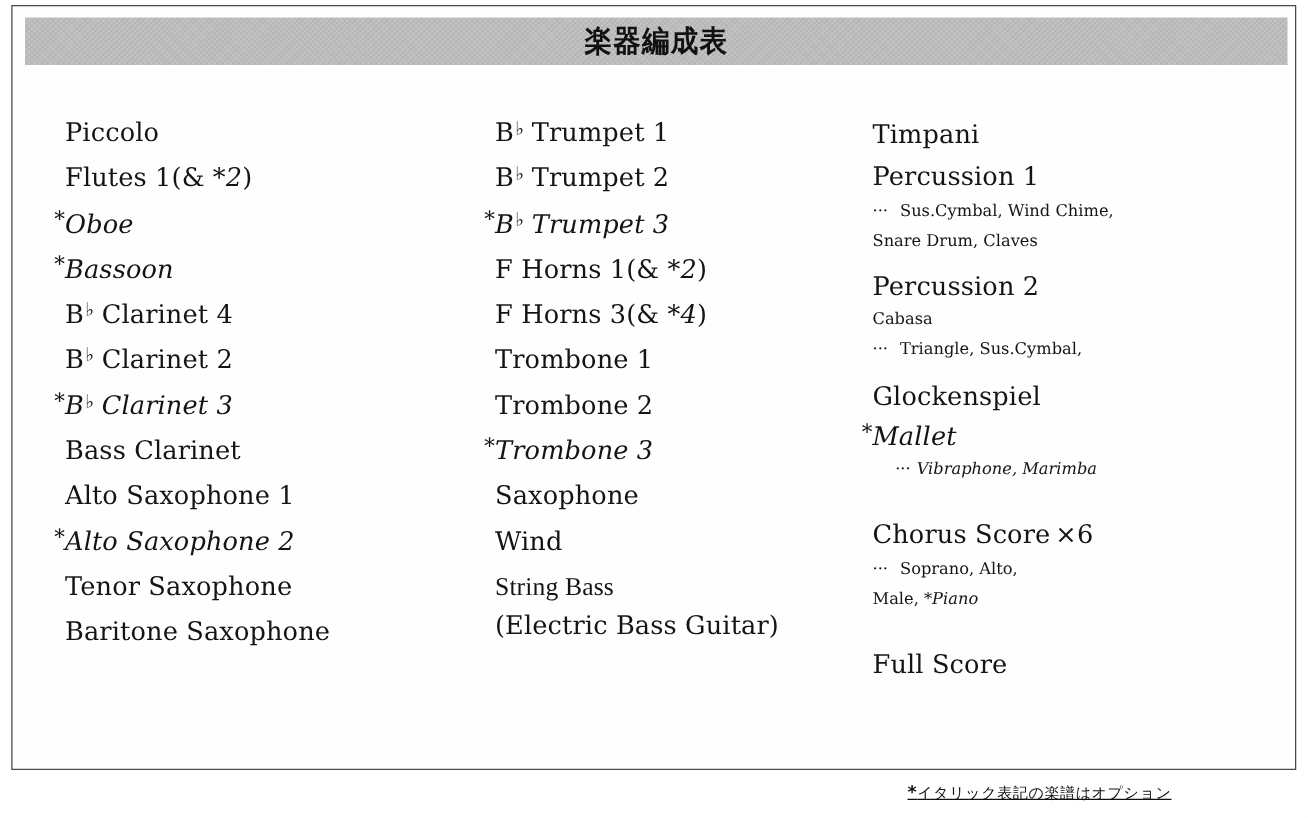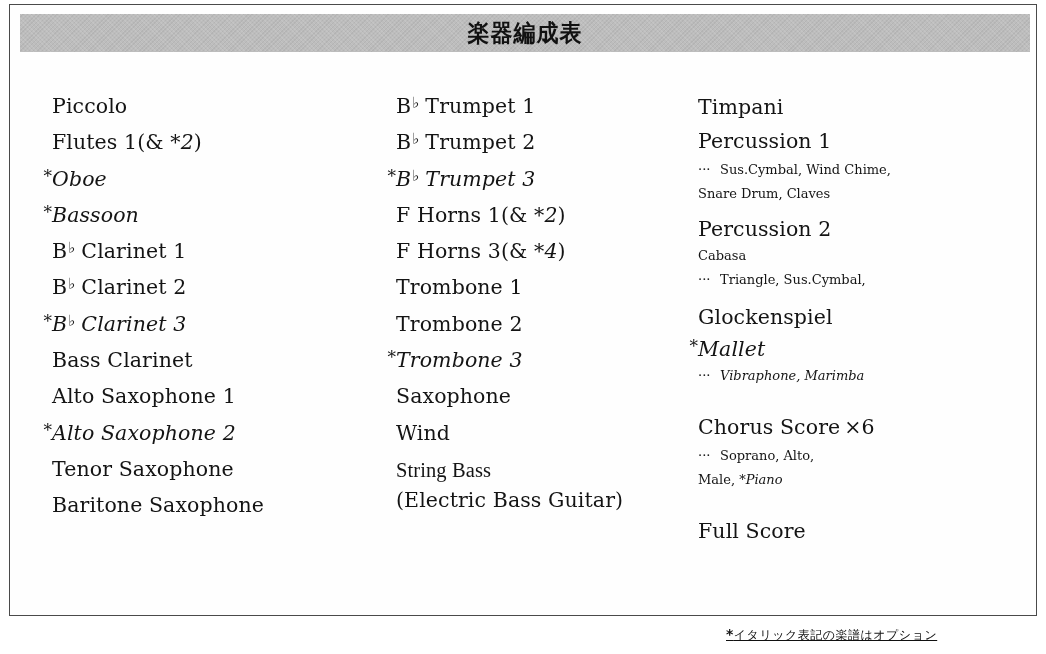--- a/index.html
+++ b/index.html
@@ -89,21 +89,21 @@
     .sub {
       font-size: 13px;
       line-height: 24px;
       white-space: nowrap;
       padding-left: 12px;
     }
     .sub .dots {
       display: inline-block;
       width: 22px;
     }
-    .sub.it { font-style: italic; }
+    .sub.it { font-style: italic; text-align: center; }
     .gap-sm { height: 8px; }
     .gap-lg { height: 22px; }
 
     .footnote {
       position: absolute;
       left: 726px;
       top: 626px;
       font-family: "DejaVu Sans", "Liberation Sans", sans-serif;
       font-size: 12px;
       color: #111;
@@ -122,21 +122,21 @@
 
 <div class="title-band">
   <span class="title">楽器編成表</span>
 </div>
 
 <div class="col col1">
   <div class="item"><span class="pad"></span><span class="name">Piccolo</span></div>
   <div class="item"><span class="pad"></span><span class="name">Flutes 1</span><span>(&amp; </span><span class="opt-num">*</span><span class="opt-num">2</span><span>)</span></div>
   <div class="item opt"><span class="star">*</span><span class="name">Oboe</span></div>
   <div class="item opt"><span class="star">*</span><span class="name">Bassoon</span></div>
-  <div class="item"><span class="pad"></span><span>B</span><span class="flat">♭</span><span class="name">Clarinet 1</span></div>
+  <div class="item"><span class="pad"></span><span>B</span><span class="flat">♭</span><span class="name">Clarinet 4</span></div>
   <div class="item"><span class="pad"></span><span>B</span><span class="flat">♭</span><span class="name">Clarinet 2</span></div>
   <div class="item opt"><span class="star">*</span><span class="name">B</span><span class="flat">♭</span><span class="name">Clarinet 3</span></div>
   <div class="item"><span class="pad"></span><span class="name">Bass Clarinet</span></div>
   <div class="item"><span class="pad"></span><span class="name">Alto Saxophone 1</span></div>
   <div class="item opt"><span class="star">*</span><span class="name">Alto Saxophone 2</span></div>
   <div class="item"><span class="pad"></span><span class="name">Tenor Saxophone</span></div>
   <div class="item"><span class="pad"></span><span class="name">Baritone Saxophone</span></div>
 </div>
 
 <div class="col col2">

